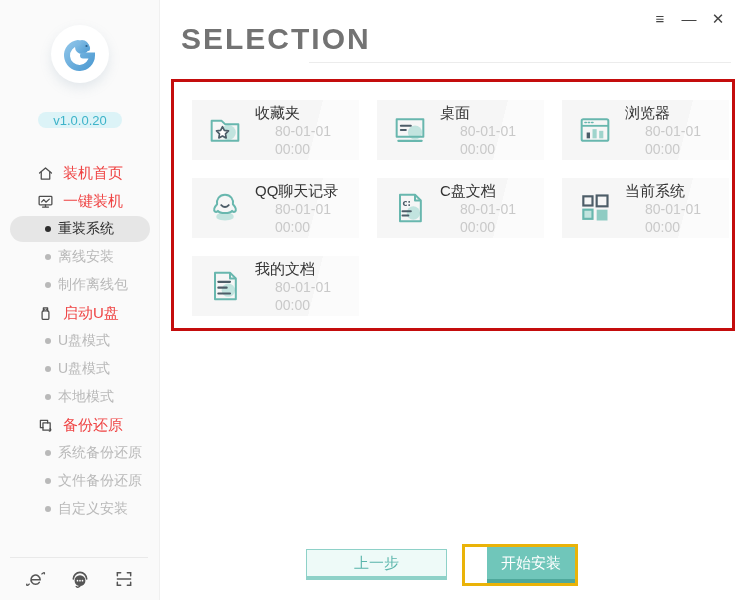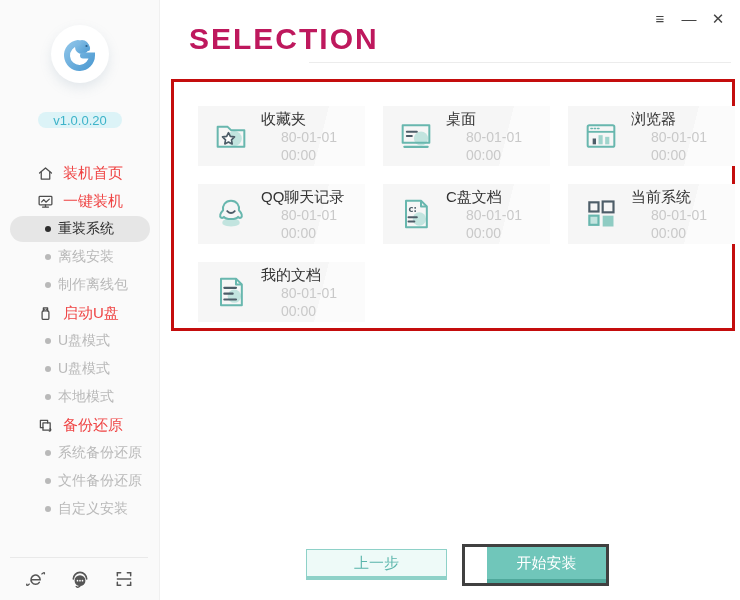--- a/index.html
+++ b/index.html
@@ -31,43 +31,43 @@
   .nav-item > * { position:relative; z-index:1; }
   .side-divider { position:absolute; left:10px; right:11px; top:557px; height:1px; background:#e9e9e9; }
   .footer-icons { position:absolute; left:0; top:566px; width:160px; height:26px;
                   display:flex; align-items:center; justify-content:space-between; padding:0 26px; }
   .footer-icons svg { width:20px; height:20px; }
 
   
   .main { position:absolute; left:161px; top:0; width:579px; height:600px; background:#fff; }
   .win-controls { position:absolute; right:14px; top:10px; display:flex; gap:13px; color:#444; }
   .win-controls span { width:16px; height:18px; text-align:center; font-size:15px; line-height:18px; cursor:default; }
-  .watermark { position:absolute; left:28px; top:22px; font-size:30px; font-weight:bold;
-               color:#be185d; letter-spacing:2px; }
+  .watermark { position:absolute; left:20px; top:22px; font-size:30px; font-weight:bold;
+               color:#737373; letter-spacing:2px; }
   .page-title { position:absolute; left:14px; top:38px; font-size:23px; font-weight:bold; color:#303030; }
   .title-divider { position:absolute; left:148px; right:9px; top:62px; height:1px; background:#ececec; }
 
   .selection-box { position:absolute; left:10px; top:79px; width:564px; height:252px;
-                   border:3px solid #c40d0d; padding:24px;
+                   border:3px solid #c40d0d; padding:18px;
                    display:grid; grid-template-columns:repeat(3,167px); grid-auto-rows:60px; gap:18px;
                    align-content:start; }
   .card { position:relative; width:167px; height:60px;
           background:linear-gradient(104deg,#f6f6f6 72%,#fbfbfb 72%);
           display:flex; align-items:center; cursor:pointer; }
   .card .card-icon { width:40px; height:40px; margin-left:13px; flex:0 0 auto; }
   .card .card-text { margin-left:10px; }
   .card .card-label { font-size:15px; color:#333; line-height:19px; }
   .card .card-date { font-size:14px; color:#c9c9c9; line-height:18px;margin-left:20px; }
 
   
   .btn-prev { position:absolute; left:145px; top:549px; width:141px; height:31px;
               background:#eefaf8; border:1px solid #8ed1c8; border-bottom:4px solid #8ed1c8;
               color:#5bb5ab; font-size:15px; font-family:inherit; cursor:pointer; }
-  .start-wrap { position:absolute; left:301px; top:544px; width:147px; height:42px;
-                border:3px solid #404040;padding-left:22px; }
+  .start-wrap { position:absolute; left:301px; top:544px; width:116px; height:42px;
+                border:3px solid #eab308;padding-left:22px; }
   .btn-start { width:100%; height:100%; background:#70c6ba; border:none;
                border-bottom:4px solid #4fa89b; color:#fff; font-size:15px;
                font-family:inherit; cursor:pointer; }
 
   .hidden-defs { position:absolute; width:0; height:0; overflow:hidden; }
 </style>
 </head>
 <body>
 
 <svg class="hidden-defs" aria-hidden="true">

